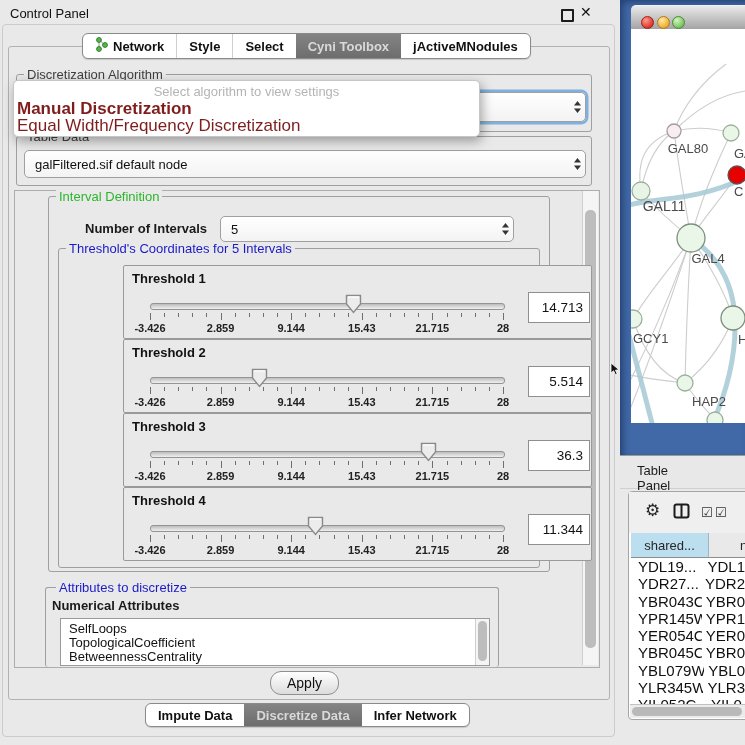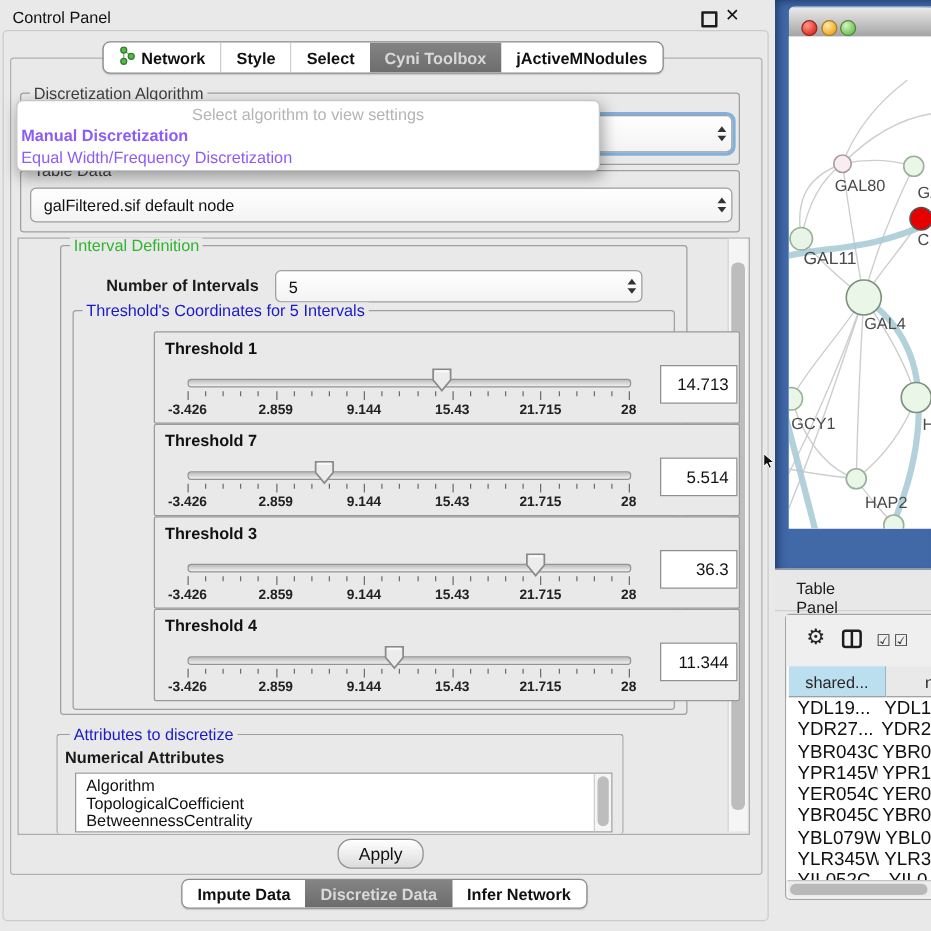--- a/index.html
+++ b/index.html
@@ -36,21 +36,21 @@
   .combo{background:linear-gradient(#ffffff,#f3f3f3);border:1px solid #a0a0a0;border-radius:5px;
          font-size:13px;color:#111;display:flex;align-items:center;}
   .combo .val{padding-left:10px;flex:1;white-space:nowrap;overflow:hidden;}
   .combo .stepper{width:16px;display:flex;justify-content:center;}
   #algo-combo{box-shadow:0 0 0 2.5px #7fb0e0;}
 
   
   #algo-popup{left:13px;top:80px;width:465px;height:55px;background:#fff;border:1px solid #c6c6c6;
               border-radius:5px;box-shadow:2px 4px 12px rgba(0,0,0,.35);z-index:30;}
   #algo-hint{text-align:center;color:#b4b4b4;font-size:13px;padding-top:3px;height:16px;}
-  .algo-opt{font-size:13px;color:#8b5cf6;padding-left:3px;line-height:17px;white-space:nowrap;}
+  .algo-opt{font-size:17px;color:#7f1d1d;padding-left:3px;line-height:17px;white-space:nowrap;}
   .algo-opt.first{font-weight:bold;}
 
   
   #scrollpane{left:14px;top:190px;width:584px;height:476px;border:1px solid #adadad;background:#e9e9e9;}
   .vtrack{background:#f5f5f5;border-left:1px solid #cfcfcf;}
   .vthumb{background:#bdbdbd;border-radius:5px;}
   .htrack{background:#ececec;border-top:1px solid #c2c2c2;}
   .hthumb{background:#b9b9b9;border-radius:5px;}
 
   
@@ -224,21 +224,21 @@
         <div class="tick-label" style="left: 237.8px;">15.43</div>
         <div class="tick-label" style="left: 308.4px;">21.715</div>
         <div class="tick-label" style="left: 379px;">28</div>
         <div class="th-thumb" style="left: 221.251px;"><svg width="17" height="20" viewBox="0 0 17 20">
             <path d="M1.5 1.5 h14 v8.5 l-7 8.5 l-7 -8.5 z" fill="#ececec" stroke="#8a8a8a" stroke-width="1.4"></path>
             <path d="M3 3 h11" stroke="#fbfbfb" stroke-width="1.5"></path>
           </svg></div>
         <div class="th-value">14.713</div>
       </div>
       <div class="th-box" style="top: 90px;">
-        <div class="th-title">Threshold 7</div>
+        <div class="th-title">Threshold 2</div>
         <div class="th-track"></div>
         <div class="tick major" style="left: 26px;"></div>
         <div class="tick minor" style="left: 40.12px;"></div>
         <div class="tick minor" style="left: 54.24px;"></div>
         <div class="tick minor" style="left: 68.36px;"></div>
         <div class="tick minor" style="left: 82.48px;"></div>
         <div class="tick major" style="left: 96.6px;"></div>
         <div class="tick minor" style="left: 110.72px;"></div>
         <div class="tick minor" style="left: 124.84px;"></div>
         <div class="tick minor" style="left: 138.96px;"></div>
@@ -354,21 +354,21 @@
         <div class="th-value">11.344</div>
       </div>
     </div>
   <div class="chip blue" style="left:66px;top:242px;">Threshold's Coordinates for 5 Intervals</div>
 
   <div class="abs group" style="left:45px;top:587px;width:452px;height:79px;border-bottom:none;"></div>
   <div class="chip blue" style="left:56px;top:581px;">Attributes to discretize</div>
   <div class="abs" style="left:52px;top:598px;font-size:13px;font-weight:bold;">Numerical Attributes</div>
   <div class="abs" id="attr-list">
     <div id="attr-items" style="padding-top:3px;">
-        <div class="attr-item">Algorithm</div>
+        <div class="attr-item">SelfLoops</div>
         <div class="attr-item">TopologicalCoefficient</div>
         <div class="attr-item">BetweennessCentrality</div>
       </div>
     <div class="vtrack" style="position:absolute;right:0;top:0;width:13px;height:100%;">
       <div class="vthumb" style="position:absolute;left:2px;top:2px;width:9px;height:40px;"></div>
     </div>
   </div>
 
   <div class="abs" id="apply-btn">Apply</div>
   <div class="abs tabbar" id="bottom-tabs">

